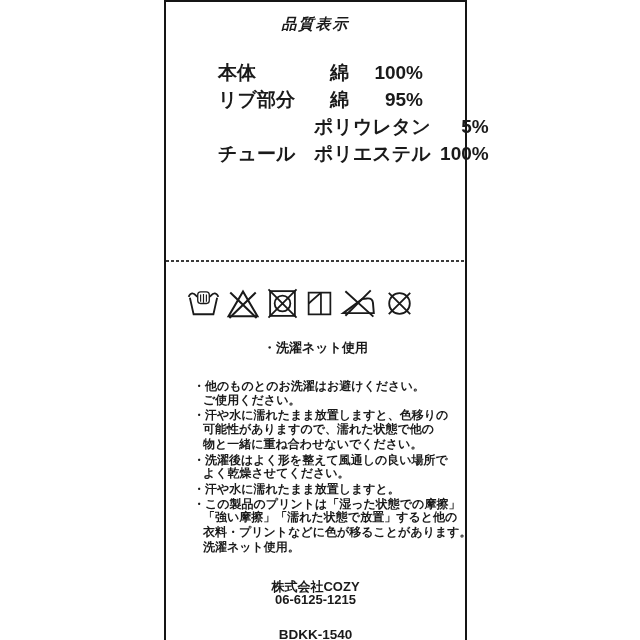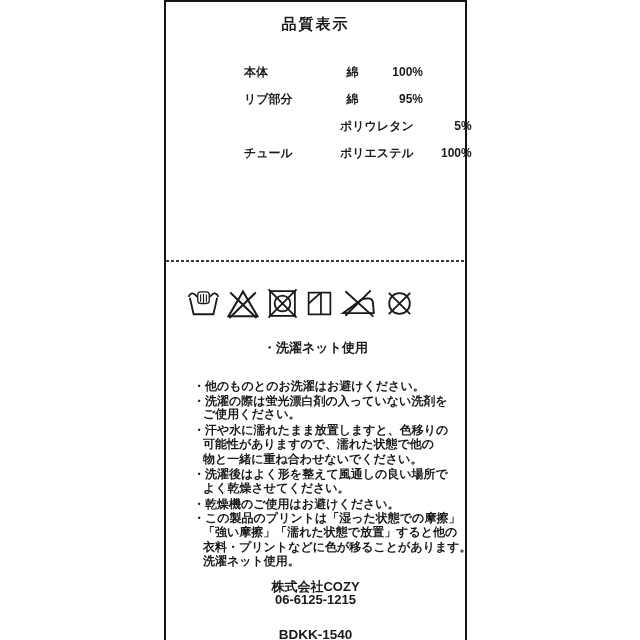--- a/index.html
+++ b/index.html
@@ -30,28 +30,29 @@
     background: #ffffff;
   }
   .title {
     position: absolute;
     top: 13px;
     left: 0;
     width: 100%;
     text-align: center;
     font-size: 15px;
     letter-spacing: 2px;
+    font-style: italic;
   }
   .comp-table {
     position: absolute;
     top: 57px;
     left: 0;
     right: 0;
-    padding: 0 42px 0 78px;
-    font-size: 12px;
+    padding: 0 42px 0 52px;
+    font-size: 19px;
   }
   .comp-row {
     display: grid;
     grid-template-columns: 96px 1fr 58px;
     height: 27px;
     line-height: 27px;
     align-items: center;
   }
   .comp-part { text-align: left; white-space: nowrap; }
   .comp-material { text-align: center; white-space: nowrap; }
@@ -174,28 +175,27 @@
       <svg width="33" height="35" viewBox="0 0 40 40">
         <circle class="care-ink" stroke-width="2.2" cx="20" cy="20" r="12.5"></circle>
         <path class="care-ink" stroke-width="2.2" d="M7 7 L33 33 M33 7 L7 33"></path>
       </svg>
     </div>
 
     <div class="net-note">・洗濯ネット使用</div>
 
     <div class="instructions">
       <div class="line">・他のものとのお洗濯はお避けください。</div>
-      <div class="line">・洗濯の際は蛍光漂白剤の入っていない洗剤を</div>
       <div class="line cont">ご使用ください。</div>
       <div class="line">・汗や水に濡れたまま放置しますと、色移りの</div>
       <div class="line cont">可能性がありますので、濡れた状態で他の</div>
       <div class="line cont">物と一緒に重ね合わせないでください。</div>
       <div class="line">・洗濯後はよく形を整えて風通しの良い場所で</div>
       <div class="line cont">よく乾燥させてください。</div>
-      <div class="line">・乾燥機のご使用はお避けください。</div>
+      <div class="line">・汗や水に濡れたまま放置しますと。</div>
       <div class="line">・この製品のプリントは「湿った状態での摩擦」</div>
       <div class="line cont">「強い摩擦」「濡れた状態で放置」すると他の</div>
       <div class="line cont">衣料・プリントなどに色が移ることがあります。</div>
       <div class="line cont">洗濯ネット使用。</div>
     </div>
 
     <div class="footer">
       <div>株式会社COZY</div>
       <div>06-6125-1215</div>
       <div class="item-code">BDKK-1540</div>

